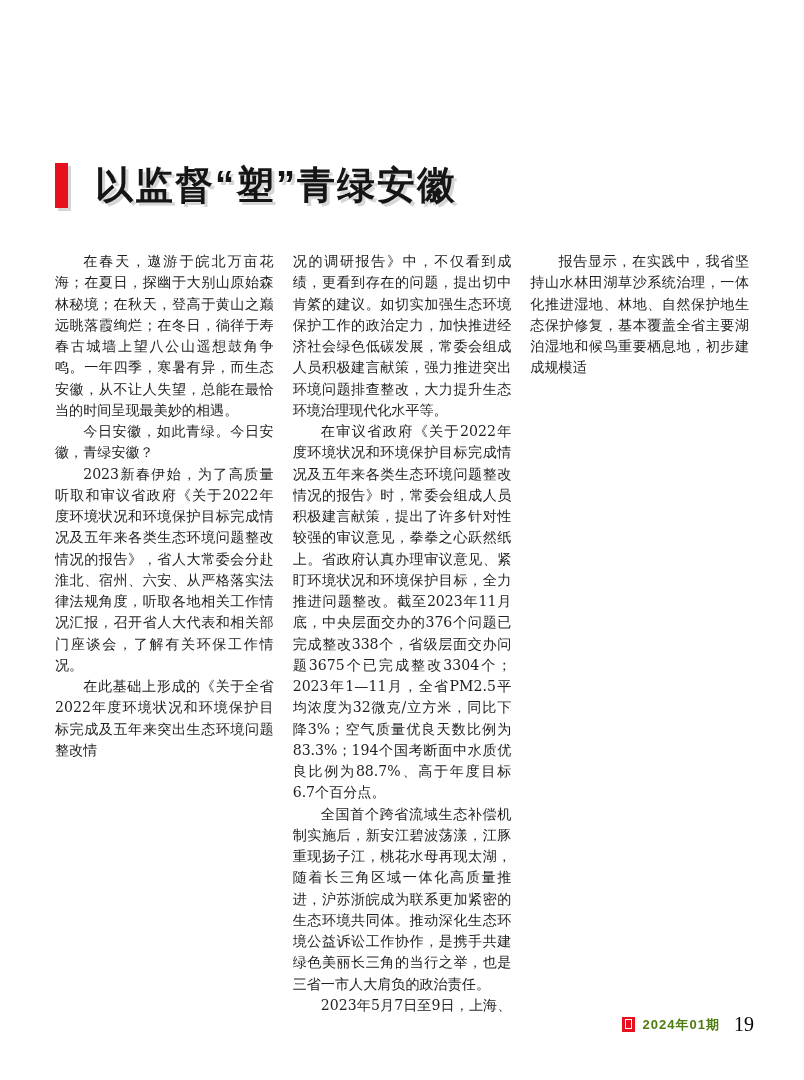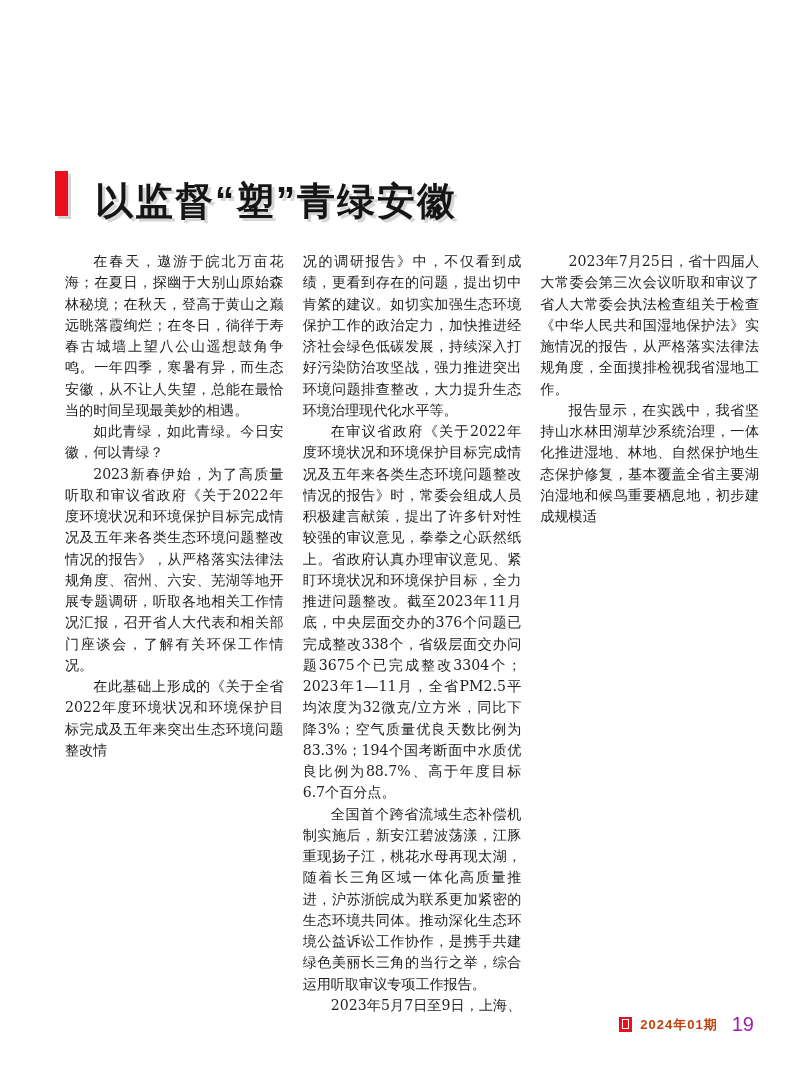--- a/index.html
+++ b/index.html
@@ -17,33 +17,33 @@
     position: absolute; left: 55px; top: 160px;
     display: flex; align-items: center;
   }
   .accent-bar {
     display: inline-block;
     width: 13px; height: 45px;
     background: #e8101f;
     box-shadow: 3px 3px 0 #d6d6d6;
   }
   .title {
-    margin: 16px 0 0 27px;
+    margin: 0 0 0 27px;
     font-family: "Liberation Sans", "DejaVu Sans", sans-serif;
     font-weight: 900;
     font-size: 38px;
     letter-spacing: 2px;
     color: #151515;
     text-shadow: 3px 3px 0 #d6d6d6;
     white-space: nowrap;
   }
 
   
   .columns {
-    position: absolute; left: 65px; top: 251px;
+    position: absolute; left: 55px; top: 251px;
     width: 694px;
     display: flex; gap: 19px;
   }
   .col {
     flex: 1 1 0;
     height: 766px;
     overflow: hidden;
     font-size: 14.1px;
     line-height: 21.25px;
     color: #1f1f1f;
@@ -68,56 +68,55 @@
   }
   .logo::after {
     content: "";
     position: absolute;
     left: 3px; top: 2px; right: 3px; bottom: 3px;
     border: 1.5px solid #ffffff;
   }
   .issue {
     font-size: 13px;
     font-weight: 700;
-    color: #c2410c;
+    color: #4d7c0f;
     letter-spacing: 1px;
     margin-right: 14px;
   }
   .pagenum {
     font-size: 20px;
     font-weight: 400;
-    color: #a21caf;
-    font-family: Liberation Sans, sans-serif;
+    color: #000000;
+    font-family: Liberation Serif, serif;
   }
 </style>
 </head>
 <body>
 
 <div class="page">
 
   <header class="header">
     <span class="accent-bar"></span>
     <h1 class="title">以监督“塑”青绿安徽</h1>
   </header>
 
   <main class="columns">
     <section class="col">
         <p class="para indent">在春天，遨游于皖北万亩花海；在夏日，探幽于大别山原始森林秘境；在秋天，登高于黄山之巅远眺落霞绚烂；在冬日，徜徉于寿春古城墙上望八公山遥想鼓角争鸣。一年四季，寒暑有异，而生态安徽，从不让人失望，总能在最恰当的时间呈现最美妙的相遇。</p>
-        <p class="para indent">如此青绿，如此青绿。今日安徽，何以青绿？</p>
-        <p class="para indent">2023新春伊始，为了高质量听取和审议省政府《关于2022年度环境状况和环境保护目标完成情况及五年来各类生态环境问题整改情况的报告》，从严格落实法律法规角度、宿州、六安、芜湖等地开展专题调研，听取各地相关工作情况汇报，召开省人大代表和相关部门座谈会，了解有关环保工作情况。</p>
+        <p class="para indent">今日安徽，如此青绿。今日安徽，青绿安徽？</p>
+        <p class="para indent">2023新春伊始，为了高质量听取和审议省政府《关于2022年度环境状况和环境保护目标完成情况及五年来各类生态环境问题整改情况的报告》，省人大常委会分赴淮北、宿州、六安、从严格落实法律法规角度，听取各地相关工作情况汇报，召开省人大代表和相关部门座谈会，了解有关环保工作情况。</p>
         <p class="para indent">在此基础上形成的《关于全省2022年度环境状况和环境保护目标完成及五年来突出生态环境问题整改情</p>
       </section>
     <section class="col">
-        <p class="para">况的调研报告》中，不仅看到成绩，更看到存在的问题，提出切中肯綮的建议。如切实加强生态环境保护工作的政治定力，加快推进经济社会绿色低碳发展，持续深入打好污染防治攻坚战，强力推进突出环境问题排查整改，大力提升生态环境治理现代化水平等。</p>
+        <p class="para">况的调研报告》中，不仅看到成绩，更看到存在的问题，提出切中肯綮的建议。如切实加强生态环境保护工作的政治定力，加快推进经济社会绿色低碳发展，常委会组成人员积极建言献策，强力推进突出环境问题排查整改，大力提升生态环境治理现代化水平等。</p>
         <p class="para indent">在审议省政府《关于2022年度环境状况和环境保护目标完成情况及五年来各类生态环境问题整改情况的报告》时，常委会组成人员积极建言献策，提出了许多针对性较强的审议意见，拳拳之心跃然纸上。省政府认真办理审议意见、紧盯环境状况和环境保护目标，全力推进问题整改。截至2023年11月底，中央层面交办的376个问题已完成整改338个，省级层面交办问题3675个已完成整改3304个；2023年1—11月，全省PM2.5平均浓度为32微克/立方米，同比下降3%；空气质量优良天数比例为83.3%；194个国考断面中水质优良比例为88.7%、高于年度目标6.7个百分点。</p>
-        <p class="para indent">全国首个跨省流域生态补偿机制实施后，新安江碧波荡漾，江豚重现扬子江，桃花水母再现太湖，随着长三角区域一体化高质量推进，沪苏浙皖成为联系更加紧密的生态环境共同体。推动深化生态环境公益诉讼工作协作，是携手共建绿色美丽长三角的当行之举，综合运用听取审议专项工作报告。</p>
+        <p class="para indent">全国首个跨省流域生态补偿机制实施后，新安江碧波荡漾，江豚重现扬子江，桃花水母再现太湖，随着长三角区域一体化高质量推进，沪苏浙皖成为联系更加紧密的生态环境共同体。推动深化生态环境公益诉讼工作协作，是携手共建绿色美丽长三角的当行之举，也是三省一市人大肩负的政治责任。</p>
         <p class="para indent">2023年5月7日至9日，上海、江苏、浙江、安徽人大监察和司法委</p>
       </section>
     <section class="col">
-        <p class="para indent">2023年7月25日，省十四届人大常委会第三次会议听取和审议了省人大常委会执法检查组关于检查《中华人民共和国湿地保护法》实施情况的报告，从严格落实法律法规角度，全面摸排检视我省湿地工作。</p>
         <p class="para indent">报告显示，在实践中，我省坚持山水林田湖草沙系统治理，一体化推进湿地、林地、自然保护地生态保护修复，基本覆盖全省主要湖泊湿地和候鸟重要栖息地，初步建成规模适</p>
       </section>
   </main>
 
   <footer class="footer">
     <span class="logo"></span>
     <span class="issue">2024年01期</span>
     <span class="pagenum">19</span>
   </footer>
 

